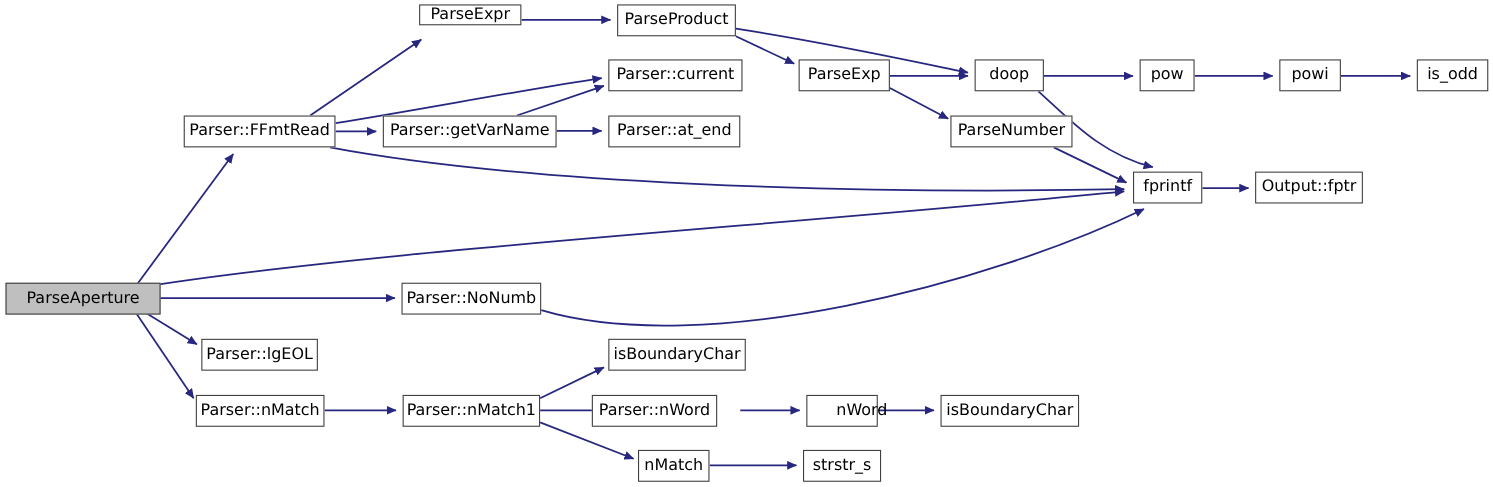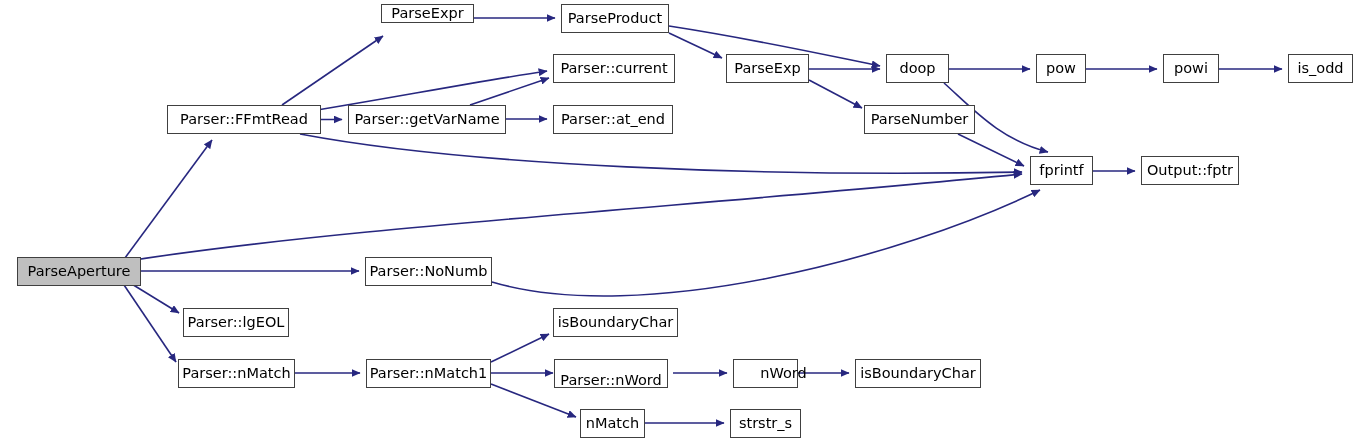--- a/index.html
+++ b/index.html
@@ -113,57 +113,57 @@
       </div>
       <div class="node" style="left: 1036px; top: 54px; width: 50px; height: 29px;">
         <span class="node-label">pow</span>
       </div>
       <div class="node" style="left: 1163px; top: 54px; width: 56px; height: 29px;">
         <span class="node-label">powi</span>
       </div>
       <div class="node" style="left: 1288px; top: 54px; width: 65px; height: 29px; text-align: right;">
         <span class="node-label">is_odd</span>
       </div>
-      <div class="node" style="left: 167px; top: 105px; width: 154px; height: 29px;">
+      <div class="node" style="left: 167px; top: 105px; width: 138px; height: 29px;">
         <span class="node-label">Parser::FFmtRead</span>
       </div>
       <div class="node" style="left: 348px; top: 105px; width: 158px; height: 29px;">
         <span class="node-label">Parser::getVarName</span>
       </div>
       <div class="node" style="left: 553px; top: 105px; width: 120px; height: 29px;">
         <span class="node-label">Parser::at_end</span>
       </div>
       <div class="node" style="left: 864px; top: 105px; width: 111px; height: 29px;">
         <span class="node-label">ParseNumber</span>
       </div>
       <div class="node" style="left: 1030px; top: 156px; width: 63px; height: 29px;">
         <span class="node-label">fprintf</span>
       </div>
       <div class="node" style="left: 1141px; top: 156px; width: 98px; height: 29px;">
         <span class="node-label">Output::fptr</span>
       </div>
-      <div class="node highlight" style="left: 5px; top: 257px; width: 124px; height: 29px; margin-left: 12px;">
+      <div class="node highlight" style="left: 5px; top: 257px; width: 141px; height: 29px;">
         <span class="node-label">ParseAperture</span>
       </div>
       <div class="node" style="left: 365px; top: 257px; width: 127px; height: 29px;">
         <span class="node-label">Parser::NoNumb</span>
       </div>
       <div class="node" style="left: 553px; top: 308px; width: 125px; height: 29px;">
         <span class="node-label">isBoundaryChar</span>
       </div>
       <div class="node" style="left: 183px; top: 308px; width: 106px; height: 29px;">
         <span class="node-label">Parser::lgEOL</span>
       </div>
       <div class="node" style="left: 178px; top: 359px; width: 117px; height: 29px;">
         <span class="node-label">Parser::nMatch</span>
       </div>
       <div class="node" style="left: 366px; top: 359px; width: 125px; height: 29px;">
         <span class="node-label">Parser::nMatch1</span>
       </div>
-      <div class="node" style="left: 554px; top: 359px; width: 114px; height: 29px; align-items: flex-end;">
+      <div class="node" style="left: 538px; top: 359px; width: 114px; height: 29px;">
         <span class="node-label">Parser::nWord</span>
       </div>
       <div class="node" style="left: 733px; top: 359px; width: 65px; height: 29px; padding-left: 36px;">
         <span class="node-label">nWord</span>
       </div>
       <div class="node" style="left: 855px; top: 359px; width: 126px; height: 29px;">
         <span class="node-label">isBoundaryChar</span>
       </div>
       <div class="node" style="left: 580px; top: 409px; width: 65px; height: 29px;">
         <span class="node-label">nMatch</span>

